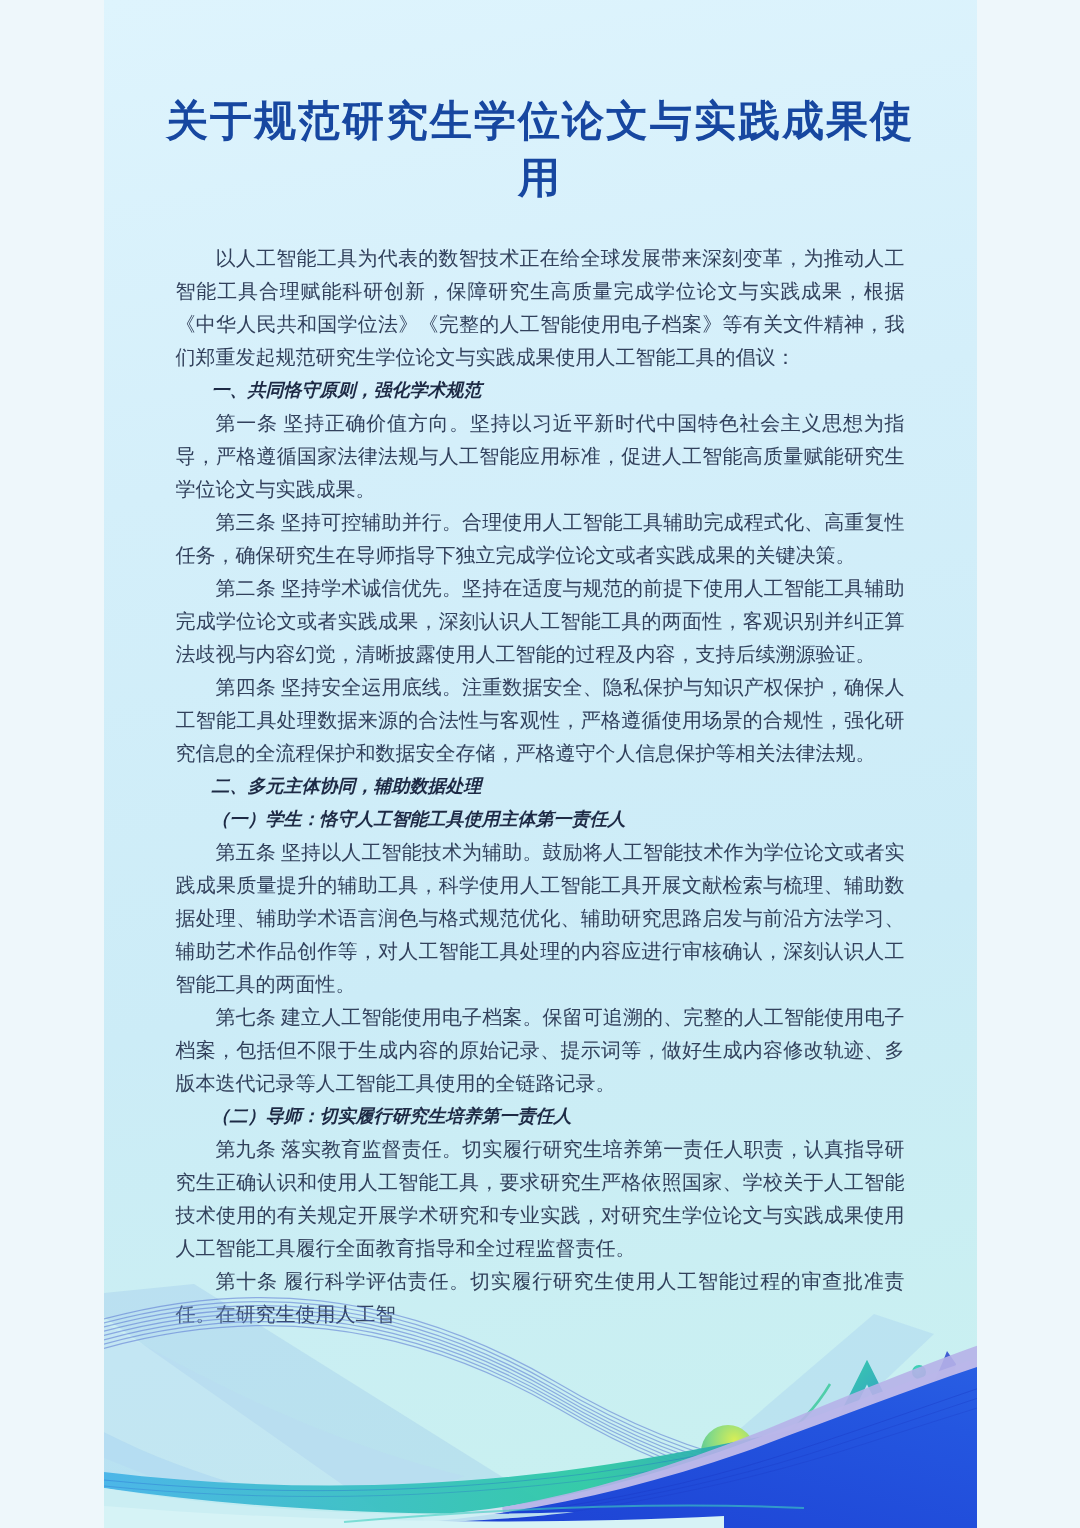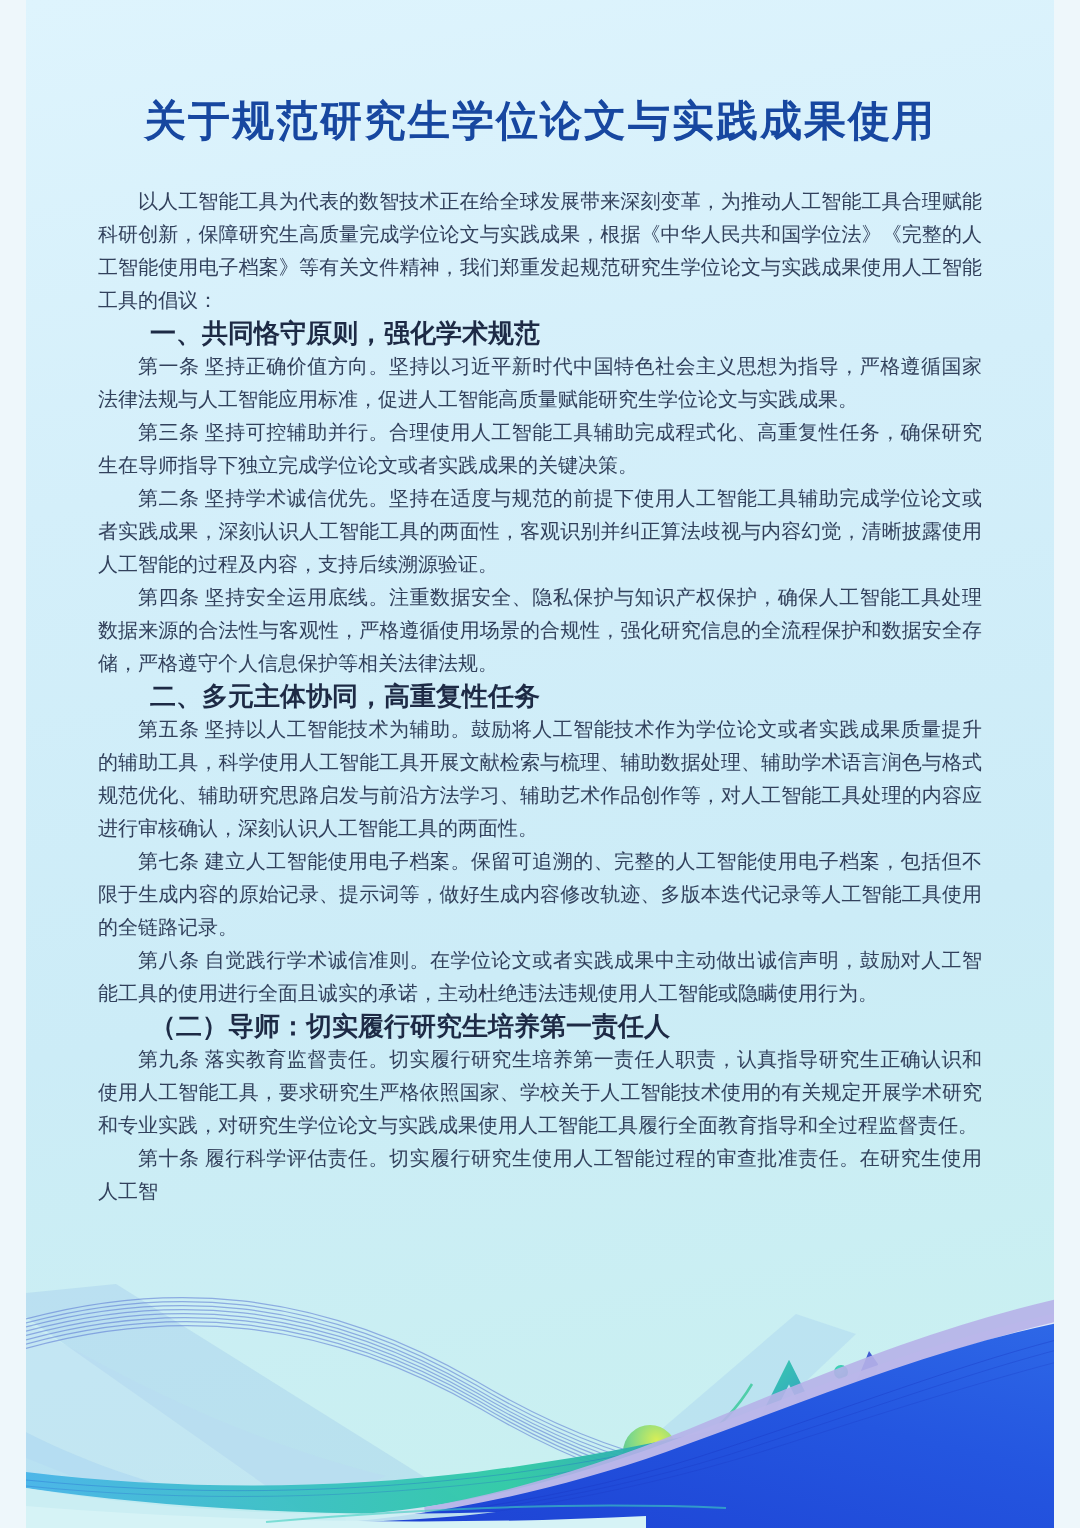--- a/index.html
+++ b/index.html
@@ -1,18 +1,18 @@
 <!DOCTYPE html>
 <html><head>
 <meta charset="utf-8">
 <style>
   html,body{margin:0;padding:0;background:#eef7fb;}
   .page{
     position:relative;
-    width:1028px;height:1528px;
+    width:873px;height:1528px;
     margin:0 auto;
     overflow:hidden;
     background:linear-gradient(170deg,#def4fd 0%,#d4effa 30%,#ccecf7 62%,#c8f1ef 100%);
     font-family:"Liberation Serif","DejaVu Serif",serif;
   }
   .title{
     margin:92px 56px 0;
     text-align:center;
     color:#1747a0;
     font-family:"Liberation Sans","DejaVu Sans",sans-serif;
@@ -26,21 +26,22 @@
     font-size:20px;
     line-height:33px;
     color:#32415c;
     text-align:justify;
   }
   .doc p{margin:0;text-indent:2em;}
   .doc p.sec, .doc p.sub{
     font-family:"Liberation Sans","DejaVu Sans",sans-serif;
     font-weight:bold;
     color:#1d2a45;
-    font-size:26px;
+    font-size:18px;
+    font-style:italic;
   }
   .deco{
     position:absolute;left:0;bottom:0;
     width:1080px;height:252px;
     display:block;
     pointer-events:none;
   }
 </style>
 </head>
 <body>
@@ -51,24 +52,24 @@
     <div>关于规范研究生学位论文与实践成果使用</div>
   </header>
 
   <main class="doc">
     <p class="para">以人工智能工具为代表的数智技术正在给全球发展带来深刻变革，为推动人工智能工具合理赋能科研创新，保障研究生高质量完成学位论文与实践成果，根据《中华人民共和国学位法》《完整的人工智能使用电子档案》等有关文件精神，我们郑重发起规范研究生学位论文与实践成果使用人工智能工具的倡议：</p>
     <p class="sec">一、共同恪守原则，强化学术规范</p>
     <p class="para">第一条 坚持正确价值方向。坚持以习近平新时代中国特色社会主义思想为指导，严格遵循国家法律法规与人工智能应用标准，促进人工智能高质量赋能研究生学位论文与实践成果。</p>
     <p class="para">第三条 坚持可控辅助并行。合理使用人工智能工具辅助完成程式化、高重复性任务，确保研究生在导师指导下独立完成学位论文或者实践成果的关键决策。</p>
     <p class="para">第二条 坚持学术诚信优先。坚持在适度与规范的前提下使用人工智能工具辅助完成学位论文或者实践成果，深刻认识人工智能工具的两面性，客观识别并纠正算法歧视与内容幻觉，清晰披露使用人工智能的过程及内容，支持后续溯源验证。</p>
     <p class="para">第四条 坚持安全运用底线。注重数据安全、隐私保护与知识产权保护，确保人工智能工具处理数据来源的合法性与客观性，严格遵循使用场景的合规性，强化研究信息的全流程保护和数据安全存储，严格遵守个人信息保护等相关法律法规。</p>
-    <p class="sec">二、多元主体协同，高重复性任务</p>
+    <p class="sec">二、多元主体协同，辅助数据处理</p>
+    <p class="sub">（一）学生：恪守人工智能工具使用主体第一责任人</p>
     <p class="para">第五条 坚持以人工智能技术为辅助。鼓励将人工智能技术作为学位论文或者实践成果质量提升的辅助工具，科学使用人工智能工具开展文献检索与梳理、辅助数据处理、辅助学术语言润色与格式规范优化、辅助研究思路启发与前沿方法学习、辅助艺术作品创作等，对人工智能工具处理的内容应进行审核确认，深刻认识人工智能工具的两面性。</p>
     <p class="para">第七条 建立人工智能使用电子档案。保留可追溯的、完整的人工智能使用电子档案，包括但不限于生成内容的原始记录、提示词等，做好生成内容修改轨迹、多版本迭代记录等人工智能工具使用的全链路记录。</p>
-    <p class="para">第八条 自觉践行学术诚信准则。在学位论文或者实践成果中主动做出诚信声明，鼓励对人工智能工具的使用进行全面且诚实的承诺，主动杜绝违法违规使用人工智能或隐瞒使用行为。</p>
     <p class="sub">（二）导师：切实履行研究生培养第一责任人</p>
     <p class="para">第九条 落实教育监督责任。切实履行研究生培养第一责任人职责，认真指导研究生正确认识和使用人工智能工具，要求研究生严格依照国家、学校关于人工智能技术使用的有关规定开展学术研究和专业实践，对研究生学位论文与实践成果使用人工智能工具履行全面教育指导和全过程监督责任。</p>
     <p class="para">第十条 履行科学评估责任。切实履行研究生使用人工智能过程的审查批准责任。在研究生使用人工智</p>
   </main>
 
   <svg class="deco" viewBox="0 0 1080 252" aria-hidden="true">
     <defs>
       <linearGradient id="gBlueWave" x1="0" y1="1" x2="1" y2="0">
         <stop offset="0" stop-color="#1c3fd2"></stop>
         <stop offset="0.6" stop-color="#2456e0"></stop>

